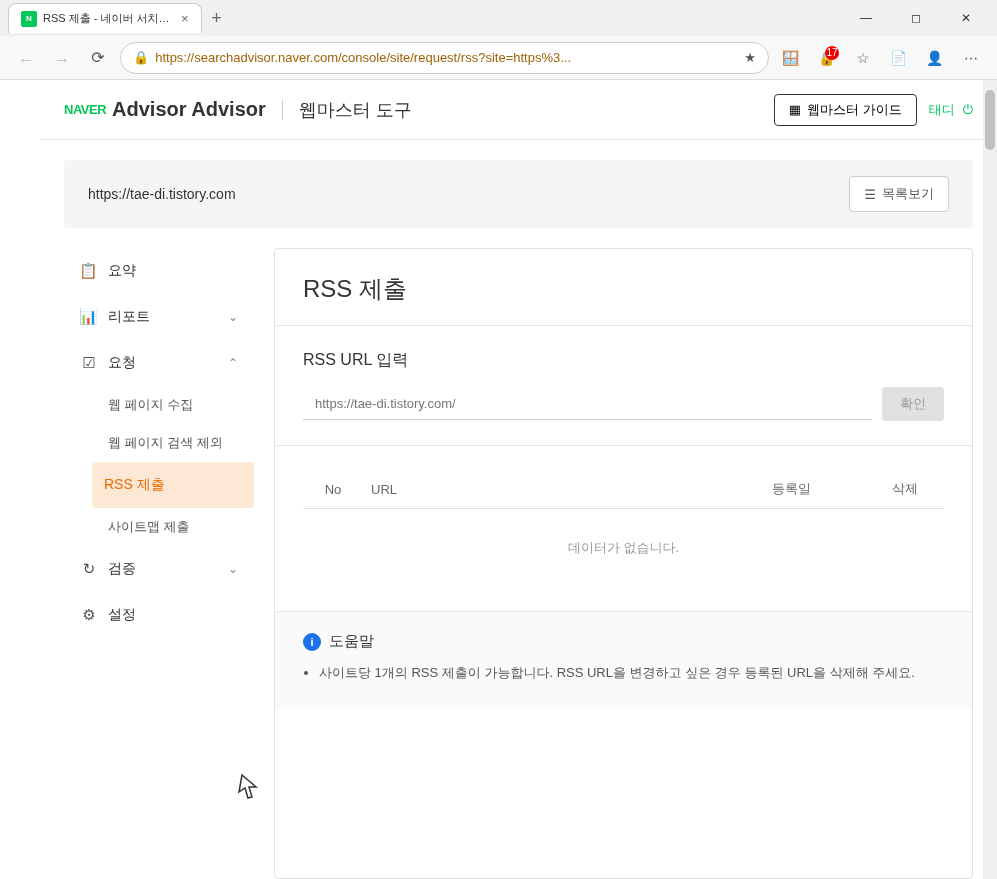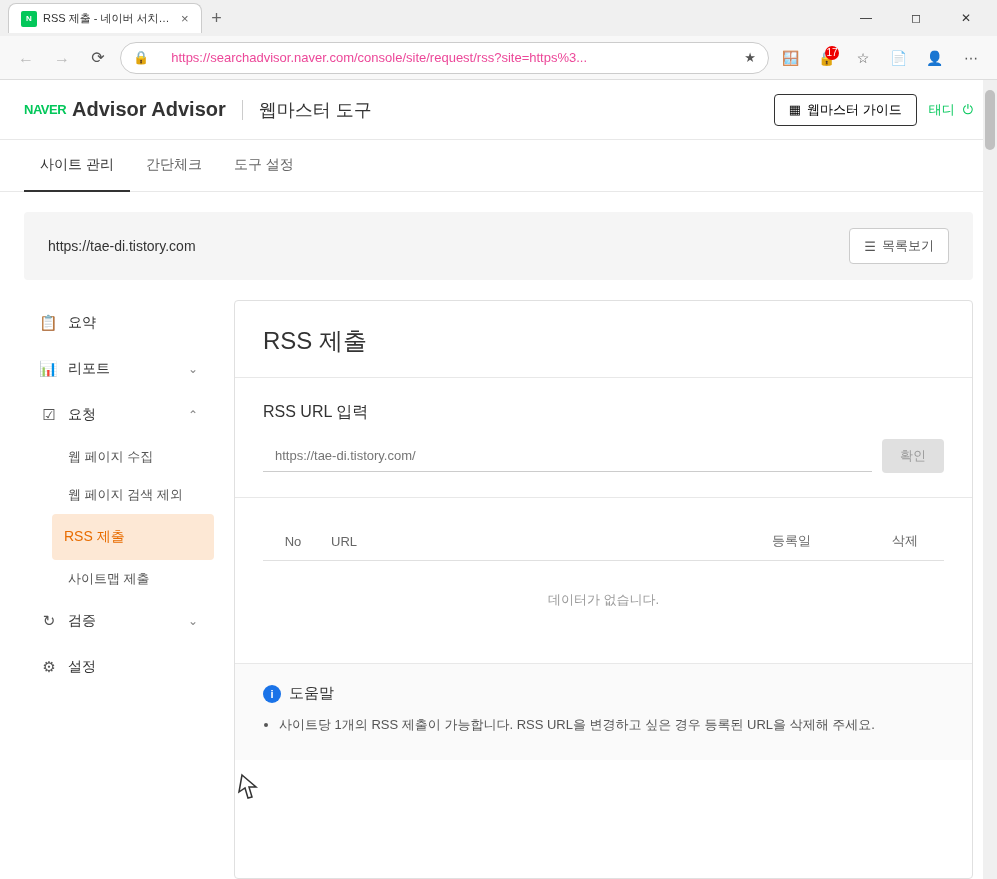--- a/index.html
+++ b/index.html
@@ -108,35 +108,35 @@
     <button class="win-btn close">✕</button>
   </div>
 </div>
 
 <div class="browser-controls">
   <button class="browser-nav-btn disabled">←</button>
   <button class="browser-nav-btn disabled">→</button>
   <button class="browser-nav-btn">⟳</button>
   <div class="address-bar">
     <span class="address-icon">🔒</span>
-    <input type="text" style="color: #ec4899; margin-left: 16px;" value="https://searchadvisor.naver.com/console/site/request/rss?site=https%3...">
+    <input type="text" style="color: #a16207;" value="https://searchadvisor.naver.com/console/site/request/rss?site=https%3...">
     <span class="address-icon">★</span>
   </div>
   <button class="browser-action-btn">🪟</button>
   <div class="browser-action-btn" style="position:relative;">
     <span>🔒</span>
     <span style="position:absolute;top:2px;right:2px;background:#e00;color:#fff;border-radius:50%;width:14px;height:14px;font-size:10px;display:flex;align-items:center;justify-content:center;">17</span>
   </div>
   <button class="browser-action-btn">☆</button>
   <button class="browser-action-btn">📄</button>
   <button class="browser-action-btn">👤</button>
   <button class="browser-action-btn">⋯</button>
 </div>
 
-<div class="page-wrapper" style="position:relative;">
+<div class="page-wrapper" style="position:relative;padding-left:40px;">
 
   <div class="scrollbar-track">
     <div class="scrollbar-thumb"></div>
   </div>
 
   <div class="site-header">
     <span class="naver-logo">NAVER</span>
     <span class="search-advisor-title">Advisor Advisor</span>
     <div class="header-divider"></div>
     <span class="webmaster-tools-title">웹마스터 도구</span>
@@ -145,31 +145,20 @@
         <span>▦</span>
         <span>웹마스터 가이드</span>
       </button>
       <div class="user-info">
         <span>태디</span>
         <span style="cursor:pointer;">⏻</span>
       </div>
     </div>
   </div>
 
-  <div class="nav-tabs">
-    <div class="nav-tab active">
-      <span>사이트 관리</span>
-    </div>
-    <div class="nav-tab">
-      <span>간단체크</span>
-    </div>
-    <div class="nav-tab">
-      <span>도구 설정</span>
-    </div>
-  </div>
 
   <div class="site-url-bar">
     <span class="site-url-text">https://tae-di.tistory.com</span>
     <button class="list-view-btn">
       <span>☰</span>
       <span>목록보기</span>
     </button>
   </div>
 
   <div class="main-content">

